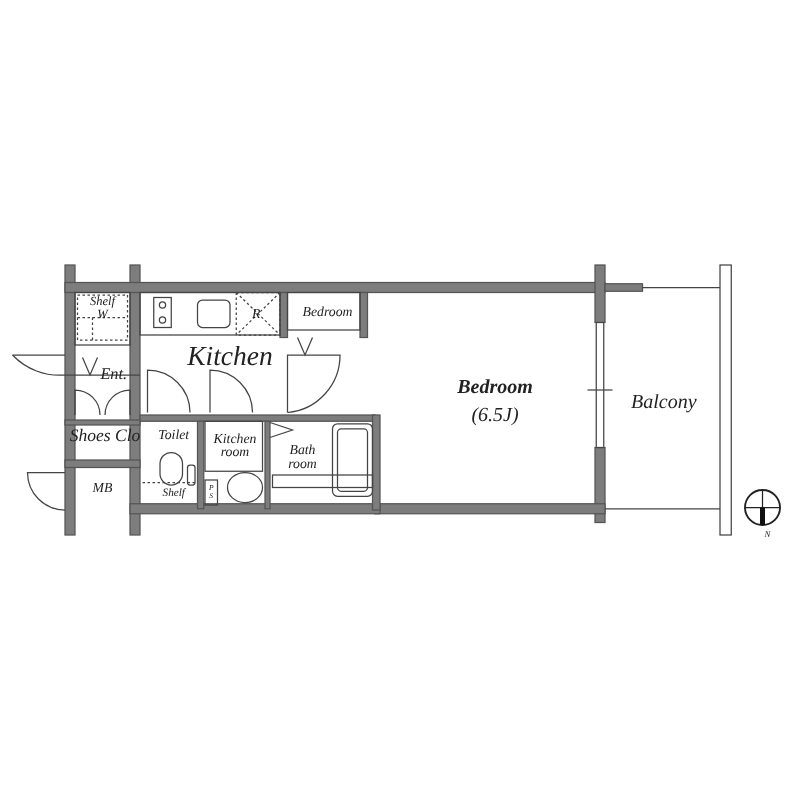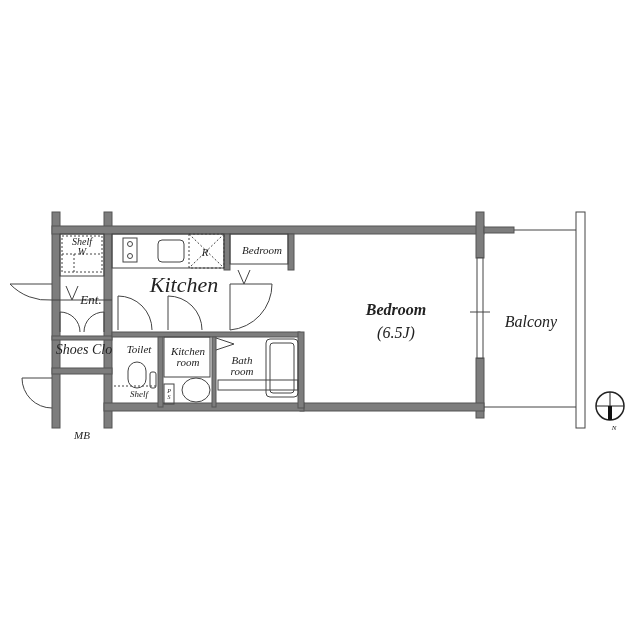--- a/index.html
+++ b/index.html
@@ -94,17 +94,17 @@
 <div class="lbl" style="left: 91px; top: 299px; font-size: 13px; white-space: pre; font-style: italic;">Ent.</div>
 <div class="lbl" style="left: 84px; top: 350px; font-size: 14px; white-space: pre;">Shoes Clo</div>
 <div class="lbl" style="left: 139px; top: 349px; font-size: 11px; white-space: pre; text-align: center;">Toilet</div>
 <div class="lbl" style="left: 139px; top: 394px; font-size: 9px; white-space: pre;">Shelf</div>
 <div class="lbl" style="left:188px;top:357px;font-size:11px;white-space:pre;">Kitchen
 room</div>
 <div class="lbl" style="left:169px;top:394px;font-size:6px;white-space:pre;">P
 S</div>
 <div class="lbl" style="left:242px;top:366px;font-size:11px;white-space:pre;">Bath
 room</div>
-<div class="lbl" style="left: 82px; top: 391px; font-size: 11px; white-space: pre; margin-top: 44px;">MB</div>
+<div class="lbl" style="left: 82px; top: 391px; font-size: 11px; white-space: pre;">MB</div>
 <div class="lbl" style="left: 396px; top: 310px; font-size: 16px; white-space: pre; font-weight: bold;">Bedroom</div>
 <div class="lbl" style="left: 396px; top: 333px; font-size: 16px; white-space: pre; text-align: right;">(6.5J)</div>
 <div class="lbl" style="left: 531px; top: 322px; font-size: 16px; white-space: pre;">Balcony</div>
 <div class="lbl" style="left: 614px; top: 428px; font-size: 7px; white-space: pre;">N</div>
 
 </body></html>

